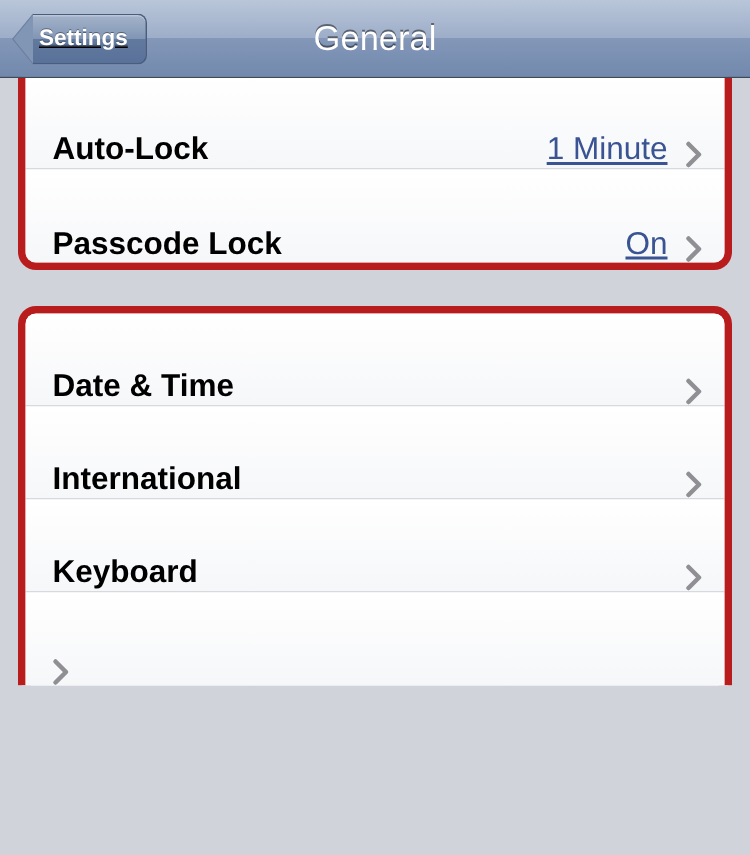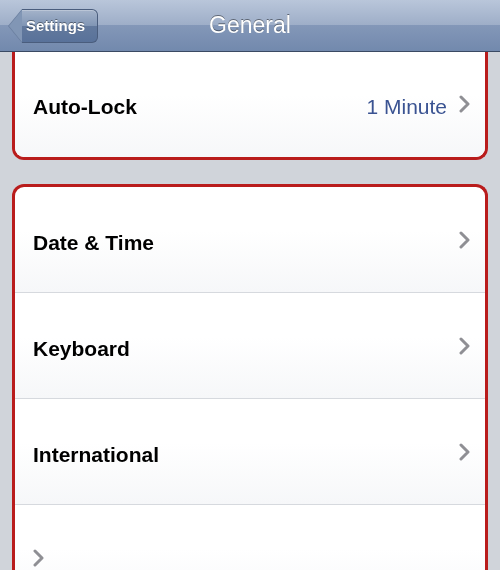--- a/index.html
+++ b/index.html
@@ -25,20 +25,21 @@
     }
     .back-button {
       position: absolute;
       left: 8px;
       top: 50%;
       transform: translateY(-50%);
       display: flex;
       align-items: center;
       height: 34px;
       cursor: pointer;
+      text-decoration: underline;
     }
     .back-arrow {
       width: 0;
       height: 0;
       border-top: 17px solid transparent;
       border-bottom: 17px solid transparent;
       border-right: 14px solid #6a7f9f;
       position: relative;
     }
     .back-arrow::after {
@@ -71,59 +72,59 @@
       color: #fff;
       font-size: 23px;
       font-weight: normal;
       text-shadow: 0 -1px 0 rgba(0,0,0,0.45);
     }
     .content {
       padding: 0 12px;
     }
     .group {
       background: #fff;
-      border: 3px solid #b91c1c;
+      border: 5px solid #b91c1c;
       border-radius: 12px;
       overflow: hidden;
     }
     .group.first {
       border-top: none;
       border-top-left-radius: 0;
       border-top-right-radius: 0;
       margin-top: -1px;
     }
     .group.second {
       margin-top: 24px;
       border-bottom: none;
       border-bottom-left-radius: 0;
       border-bottom-right-radius: 0;
     }
     .row {
       display: flex;
-      align-items: flex-start;
+      align-items: flex-end;
       height: 62px;
       padding: 0 14px 0 18px;
       border-bottom: 1px solid #d6d9de;
       cursor: pointer;
       background: linear-gradient(to bottom, #ffffff 0%, #f6f7f9 100%);
-      margin-top: 44px;
     }
     .row:last-child {
       border-bottom: none;
     }
     .row-label {
       flex: 1;
       font-size: 21px;
       font-weight: bold;
       color: #000;
     }
     .row-value {
       font-size: 21px;
       color: #3a5392;
       margin-right: 12px;
+      text-decoration: underline;
     }
     .chevron {
       color: #8f8f94;
       display: flex;
       align-items: center;
     }
     .chevron svg {
       width: 12px;
       height: 18px;
     }
@@ -144,48 +145,57 @@
   <div class="group first">
     <div class="row">
       <span class="row-label">Auto-Lock</span>
       <span class="row-value">1 Minute</span>
       <span class="chevron">
         <svg viewBox="0 0 12 18">
             <path d="M2 2 L9 9 L2 16" stroke="#8f8f94" stroke-width="3" fill="none" stroke-linecap="round" stroke-linejoin="round"></path>
           </svg>
       </span>
     </div>
+    <div class="row">
+      <span class="row-label">Passcode Lock</span>
+      <span class="row-value">On</span>
+      <span class="chevron">
+        <svg viewBox="0 0 12 18">
+            <path d="M2 2 L9 9 L2 16" stroke="#8f8f94" stroke-width="3" fill="none" stroke-linecap="round" stroke-linejoin="round"></path>
+          </svg>
+      </span>
+    </div>
   </div>
 
   <div class="group second">
     <div class="row">
       <span class="row-label">Date &amp; Time</span>
       <span class="chevron">
         <svg viewBox="0 0 12 18">
             <path d="M2 2 L9 9 L2 16" stroke="#8f8f94" stroke-width="3" fill="none" stroke-linecap="round" stroke-linejoin="round"></path>
           </svg>
       </span>
     </div>
     <div class="row">
+      <span class="row-label">International</span>
+      <span class="chevron">
+        <svg viewBox="0 0 12 18">
+            <path d="M2 2 L9 9 L2 16" stroke="#8f8f94" stroke-width="3" fill="none" stroke-linecap="round" stroke-linejoin="round"></path>
+          </svg>
+      </span>
+    </div>
+    <div class="row">
       <span class="row-label">Keyboard</span>
       <span class="chevron">
         <svg viewBox="0 0 12 18">
             <path d="M2 2 L9 9 L2 16" stroke="#8f8f94" stroke-width="3" fill="none" stroke-linecap="round" stroke-linejoin="round"></path>
           </svg>
       </span>
     </div>
     <div class="row">
-      <span class="row-label">International</span>
-      <span class="chevron">
-        <svg viewBox="0 0 12 18">
-            <path d="M2 2 L9 9 L2 16" stroke="#8f8f94" stroke-width="3" fill="none" stroke-linecap="round" stroke-linejoin="round"></path>
-          </svg>
-      </span>
-    </div>
-    <div class="row">
       <span class="chevron">
         <svg viewBox="0 0 12 18">
             <path d="M2 2 L9 9 L2 16" stroke="#8f8f94" stroke-width="3" fill="none" stroke-linecap="round" stroke-linejoin="round"></path>
           </svg>
       </span>
     </div>
   </div>
 
 </div>
 

